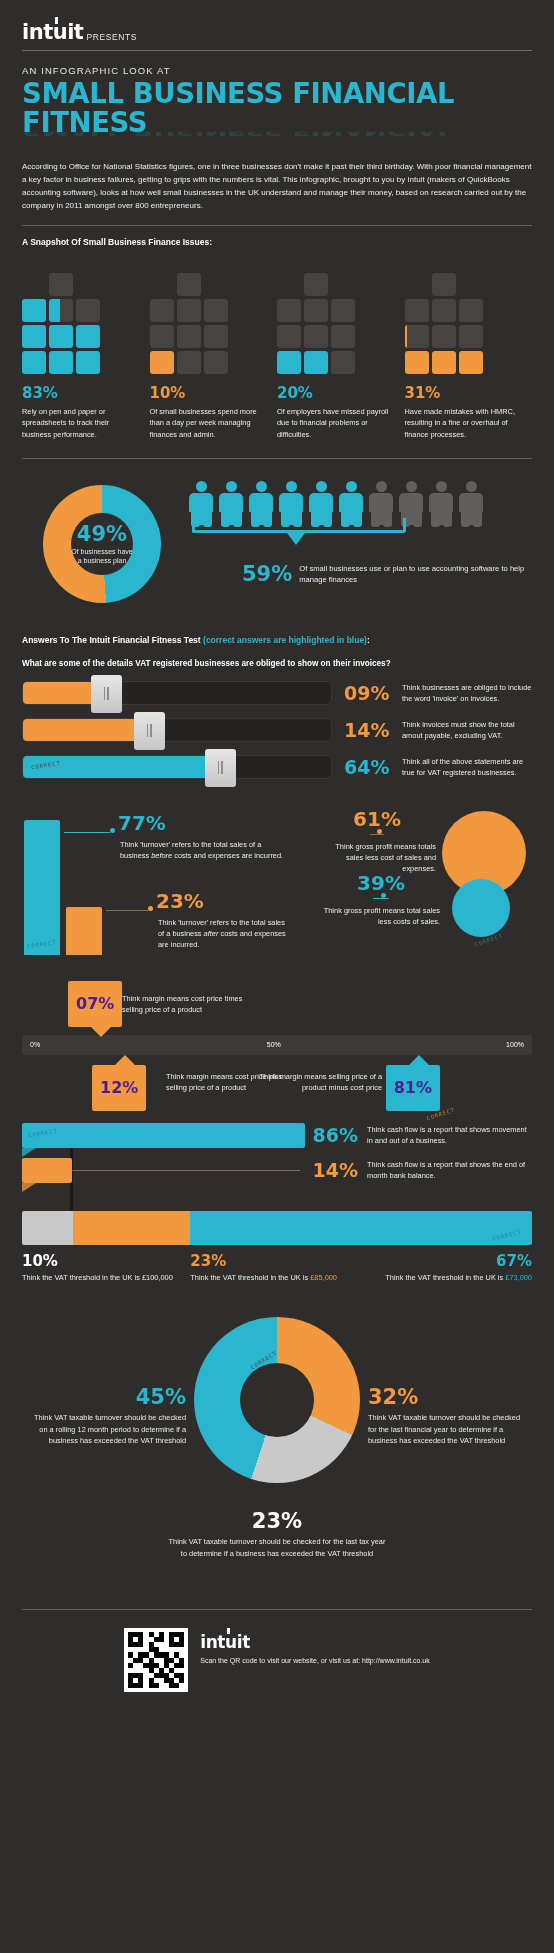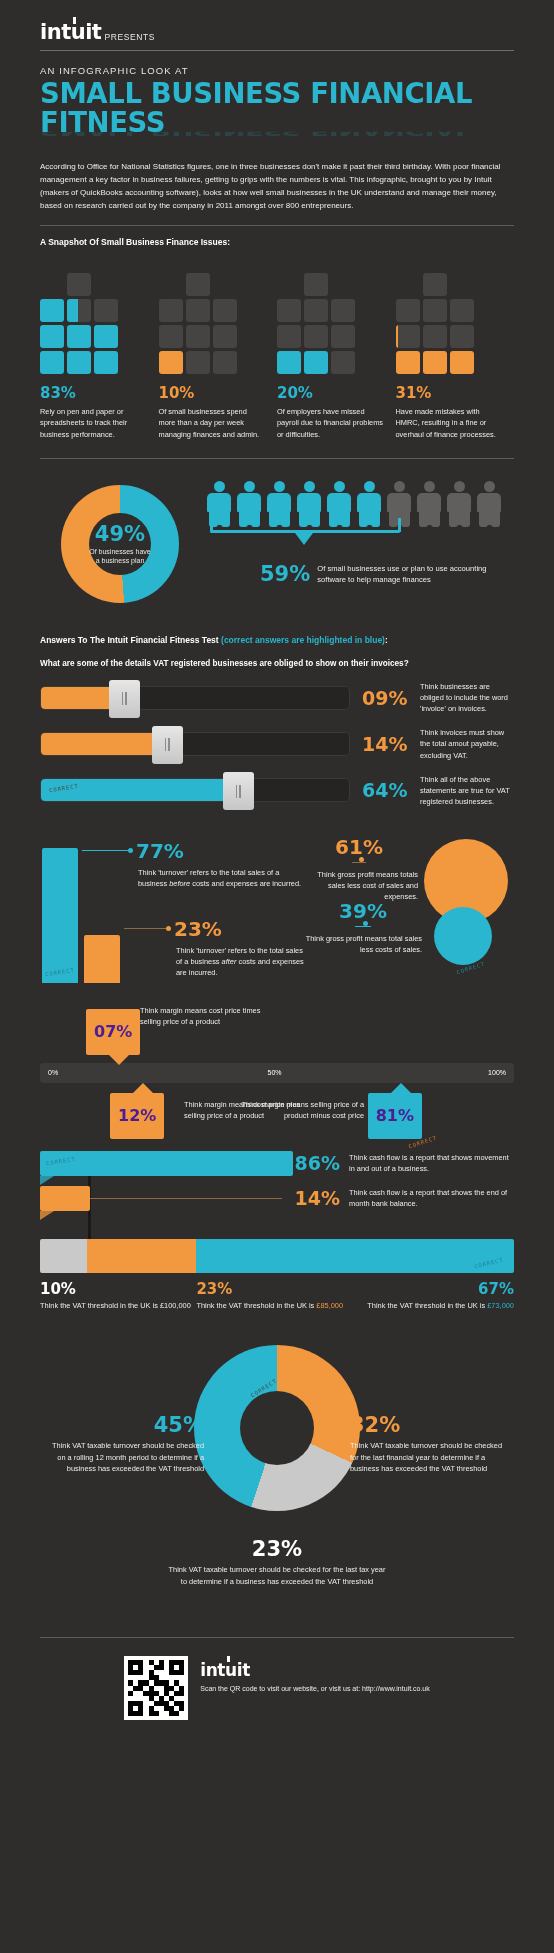--- a/index.html
+++ b/index.html
@@ -4,21 +4,21 @@
 <style>
   * { box-sizing: border-box; margin: 0; padding: 0; }
   body {
     width: 554px; height: 1953px;
     background: #2e2d2b;
     font-family: "Liberation Sans", sans-serif;
     color: #ffffff;
     overflow: hidden;
     position: relative;
   }
-  .page { width: 554px; height: 1442px; padding: 0 40px; position: relative; }
+  .page { width: 554px; height: 1442px; padding: 0 22px; position: relative; }
 
   
   .logo-row { padding-top: 22px; display: flex; align-items: flex-end; gap: 3px; }
   .logo-intuit {
     font-family: "DejaVu Sans", sans-serif;
     font-size: 21px; font-weight: bold; letter-spacing: -0.5px;
     color: #ffffff; line-height: 1; position: relative;
   }
   .logo-intuit .dot {
     position: absolute; left: 33px; top: -5px; width: 3px; height: 7px; background: #ffffff;
@@ -142,21 +142,21 @@
     position: absolute; bottom: 0; border-radius: 2px 2px 0 0;
   }
   .bar-77 { left: 2px; width: 36px; height: 135px; background: #29b6ce; }
   .bar-23 { left: 44px; width: 36px; height: 48px; background: #f2983e; }
   .bar-correct {
     position: absolute; bottom: 8px; left: 3px; font-size: 5.4px; letter-spacing: 1px;
     color: #22809a; transform: rotate(-9deg); font-family: "DejaVu Sans Mono", monospace;
   }
   .cal-77 { position: absolute; left: 42px; top: 8px; width: 226px; }
   .cal-23 { position: absolute; left: 84px; top: 86px; width: 184px; }
-  .leader { display: flex; align-items: center; }
+  .leader { display: flex; align-items: flex-end; }
   .leader-line { height: 1px; flex: 0 0 auto; }
   .dot-m { width: 5px; height: 5px; border-radius: 50%; }
   .big-pct { font-family: "DejaVu Sans", sans-serif; font-size: 20px; font-weight: bold; line-height: 1; }
   .big-pct.cyan { color: #29b6ce; } .big-pct.orange { color: #f2983e; }
   .small-cap { font-size: 7.4px; line-height: 1.5; color: #ededed; margin-top: 6px; }
   .small-cap em { font-style: italic; }
 
   .col-right { flex: 1; position: relative; height: 150px; }
   .circ-61 { position: absolute; right: 6px; top: 6px; width: 84px; height: 84px; border-radius: 50%; background: #f2983e; }
   .circ-39 { position: absolute; right: 22px; top: 74px; width: 58px; height: 58px; border-radius: 50%; background: #29b6ce; }
@@ -579,21 +579,21 @@
     <div class="axis-bar">
       <span class="axis-lab" style="left:8px">0%</span>
       <span class="axis-lab" style="left:48%">50%</span>
       <span class="axis-lab" style="right:8px">100%</span>
     </div>
 
     <div class="callout" style="left:46px;top:8px;height:46px;">
       <div class="callout-pct">07%</div>
       <div class="callout-arrow-d"></div>
     </div>
-    <div class="co-text" style="left:100px;top:4px;width:130px">Think margin means cost price times selling price of a product</div>
+    <div class="co-text" style="left:100px;top:20px;width:130px">Think margin means cost price times selling price of a product</div>
 
     <div class="callout" style="left:70px;top:92px;height:46px;">
       <div class="callout-pct">12%</div>
       <div class="callout-arrow-u"></div>
     </div>
     <div class="co-text" style="left:144px;top:98px;width:130px">Think margin means cost price plus selling price of a product</div>
 
     <div class="callout cyan" style="right:92px;top:92px;height:46px;">
       <div class="callout-pct">81%</div>
       <div class="callout-arrow-u cyan"></div>

